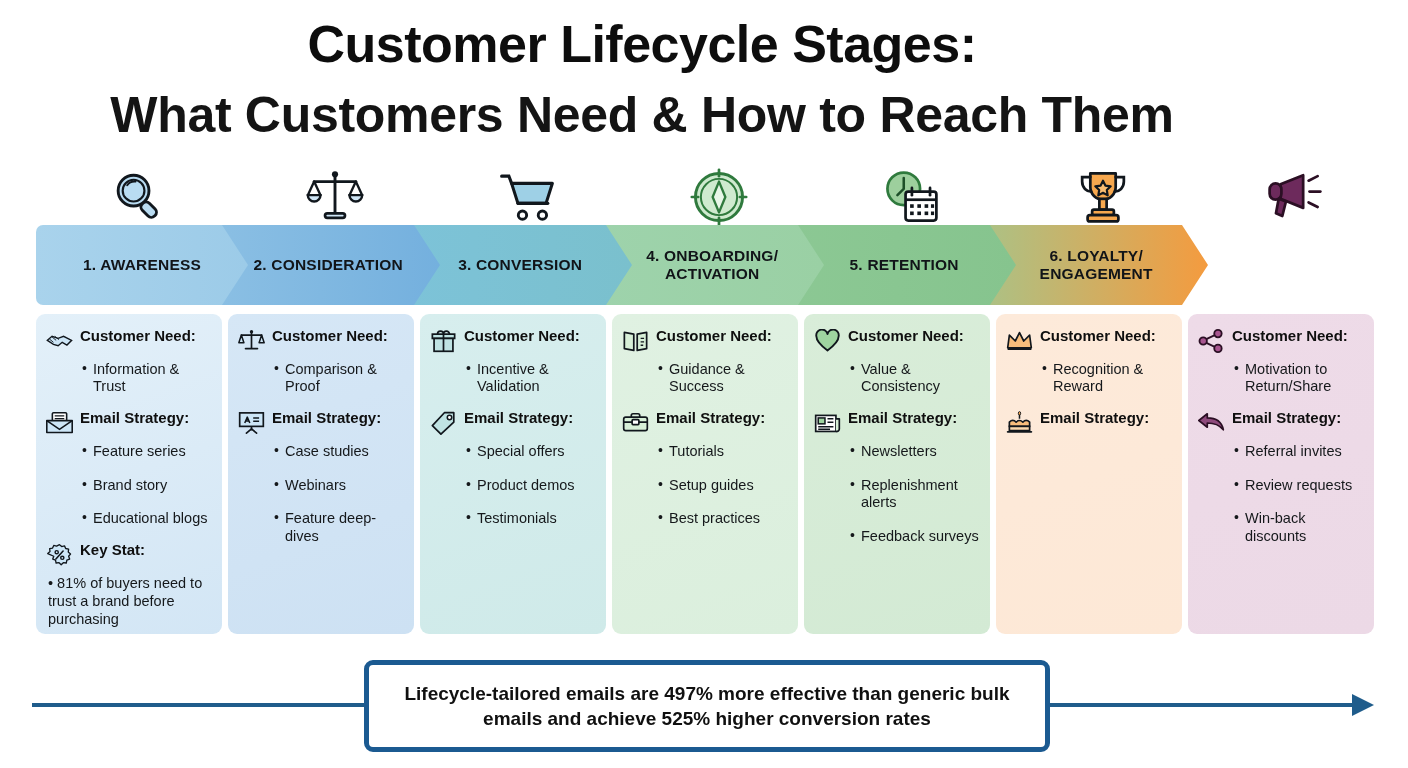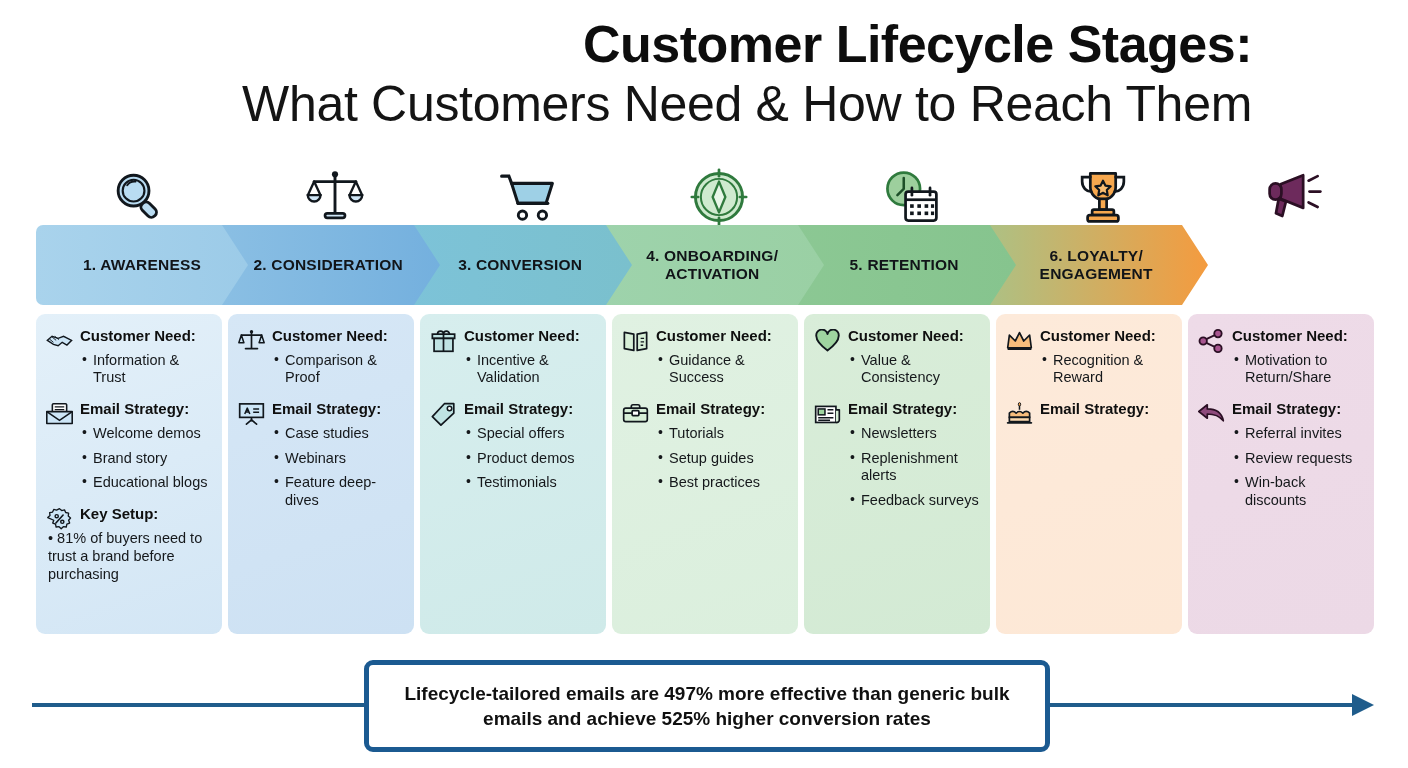--- a/index.html
+++ b/index.html
@@ -5,29 +5,29 @@
   html,body{margin:0;padding:0;}
   body{
     width:1408px;height:768px;
     background:#ffffff;
     font-family:"Liberation Sans",sans-serif;
     overflow:hidden;
     position:relative;
   }
   
   #title-block{
-    position:absolute;left:0;top:18px;width:1252px;text-align:right;
+    position:absolute;left:16px;top:18px;width:1252px;text-align:center;
   }
   #title-line1{
     font-size:52px;font-weight:bold;color:#0d0d0d;letter-spacing:-0.5px;
     line-height:1.0;white-space:nowrap;
   }
   #title-line2{
-    font-size:50px;font-weight:normal;color:#141414;letter-spacing:-0.3px;
-    line-height:1.12;margin-top:6px;white-space:nowrap;
+    font-size:50px;font-weight:bold;color:#141414;letter-spacing:-0.3px;
+    line-height:1.12;margin-top:17px;white-space:nowrap;
   }
 
   
   #banner{
     position:absolute;left:36px;top:225px;width:1338px;height:80px;
   }
   .chev{
     position:absolute;top:0;height:80px;
     display:flex;align-items:center;justify-content:center;
     box-sizing:border-box;
@@ -62,21 +62,21 @@
     display:flex;align-items:flex-start;justify-content:center;
   }
   .sect-body{flex:1;min-width:0;}
   .sect-head{
     font-size:15px;font-weight:bold;color:#0f0f0f;line-height:1.12;
     margin-bottom:2px;
   }
   .bullets{list-style:none;margin:0;padding:0;}
   .bullets li{
     font-size:14.5px;color:#15181b;line-height:1.22;
-    padding-left:13px;position:relative;margin-top:7px;
+    padding-left:13px;position:relative;margin-top:16px;
   }
   .bullets li::before{
     content:"\2022";position:absolute;left:2px;top:-1px;font-size:14px;
   }
 
   
   .stat-bullets li{
     font-size:14.5px;color:#15181b;line-height:1.24;
     padding-left:0;text-indent:0;position:static;margin-left:-32px;
     padding-right:0;
@@ -242,37 +242,37 @@
     <line x1="11" y1="5" x2="23" y2="5" stroke="#11171d" stroke-width="1.6"></line>
     <line x1="11" y1="8.5" x2="23" y2="8.5" stroke="#11171d" stroke-width="1.6"></line>
     <line x1="11" y1="12" x2="20" y2="12" stroke="#11171d" stroke-width="1.6"></line>
     <path d="M1 11 L17 11 L33 11 L33 26 L1 26 Z" fill="#cde6f7" stroke="#11171d" stroke-width="2" stroke-linejoin="round"></path>
     <path d="M1 11 L17 22 L33 11" fill="none" stroke="#11171d" stroke-width="2"></path>
   </svg>
         </div>
         <div class="sect-body">
           <div class="sect-head">Email Strategy:</div>
           <ul class="bullets">
-            <li>Welcome demos</li>
+            <li>Feature series</li>
             <li>Brand story</li>
             <li>Educational blogs</li>
           </ul>
         </div>
       </div>
       <div class="sect">
         <div class="sect-ico">
           <svg width="27" height="24" viewBox="0 0 30 30">
     <path d="M15 1 l3 2.6 3.8-1 1.6 3.6 4 .8-.5 4 3.1 2.6-2.6 3.1 1.4 3.8-3.8 1.4-.8 4-4-.5-2.9 2.8-2.9-2.8-4 .5-.8-4-3.8-1.4 1.4-3.8L-1 13l3.1-2.6-.5-4 4-.8L7.2 2l3.8 1z" fill="#cde6f7" stroke="#11171d" stroke-width="1.8" stroke-linejoin="round" transform="scale(0.92) translate(1.3,1.3)"></path>
     <circle cx="11.5" cy="11.5" r="2" fill="none" stroke="#11171d" stroke-width="1.8"></circle>
     <circle cx="18.5" cy="18.5" r="2" fill="none" stroke="#11171d" stroke-width="1.8"></circle>
     <line x1="19.5" y1="10" x2="10.5" y2="20" stroke="#11171d" stroke-width="2" stroke-linecap="round"></line>
   </svg>
         </div>
         <div class="sect-body">
-          <div class="sect-head">Key Setup:</div>
+          <div class="sect-head">Key Stat:</div>
           <ul class="bullets stat-bullets">
             <li>• 81% of buyers need to trust a brand before purchasing</li>
           </ul>
         </div>
       </div>
     </div>
     <div class="card" style="left: 192px; width: 186px; background: linear-gradient(160deg, rgb(214, 231, 246), rgb(205, 225, 243));">
       <div class="sect">
         <div class="sect-ico">
           <svg width="27" height="24" viewBox="0 0 32 28">

